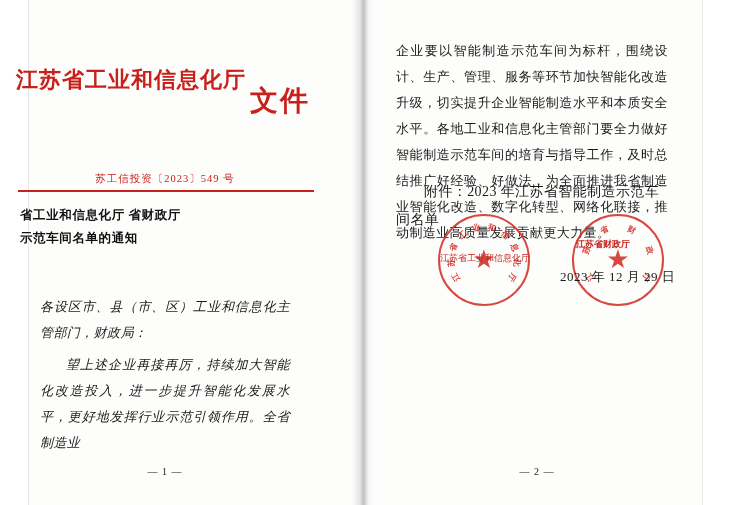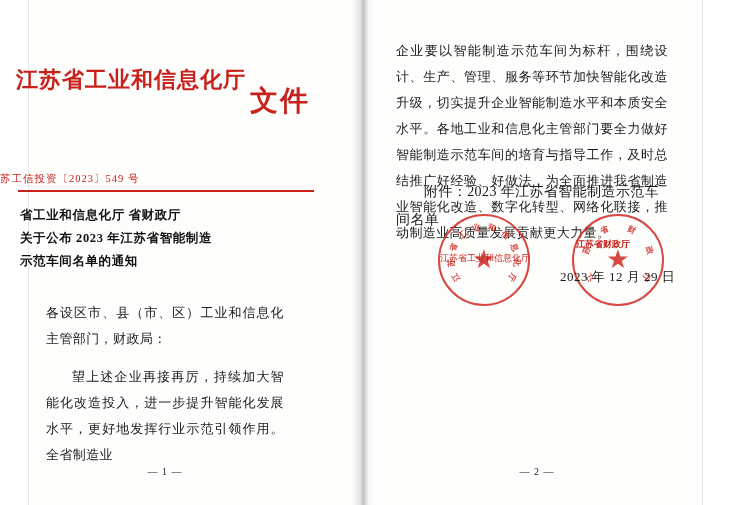--- a/index.html
+++ b/index.html
@@ -75,20 +75,21 @@
     font-size: 28px;
     font-weight: bold;
     color: #c8201a;
     letter-spacing: 2px;
   }
   .doc-number {
     position: absolute;
     left: 0;
     top: 0;
     width: 330px;
+    text-align: center;
     font-size: 10.5px;
     color: #c8201a;
     letter-spacing: 1px;
   }
   .red-rule {
     position: absolute;
     left: 18px;
     top: 190px;
     width: 296px;
     height: 2px;
@@ -117,21 +118,21 @@
     line-height: 2.0;
     color: #1a1a1a;
     text-align: justify;
     letter-spacing: 0.4px;
   }
   .left-body {
     left: 34px;
     top: 288px;
     width: 262px;
   }
-  .left-body p { margin: 12px; }
+  .left-body p { margin: 6px; font-style: italic; }
   .indent { text-indent: 2em; }
 
   .right-body {
     left: 396px;
     top: 38px;
     width: 272px;
   }
   .right-body p { margin: 0; }
 
   .attachment {
@@ -223,21 +224,20 @@
     <div class="line1">江苏省工业和信息化厅</div>
     <div class="wen">文件</div>
   </div>
 
   <div class="doc-number" style="top:172px;">苏工信投资〔2023〕549 号</div>
 
   <div class="red-rule"></div>
 
   <div class="title-block">
     <div>省工业和信息化厅  省财政厅</div>
-    <div>关于公布 2023 年江苏省智能制造</div>
     <div>示范车间名单的通知</div>
   </div>
 
   <div class="body-col left-body">
     <p>各设区市、县（市、区）工业和信息化主管部门，财政局：</p>
     <p class="indent">望上述企业再接再厉，持续加大智能化改造投入，进一步提升智能化发展水平，更好地发挥行业示范引领作用。全省制造业</p>
   </div>
 
   <div class="page-number" id="page-number-left">— 1 —</div>
 

